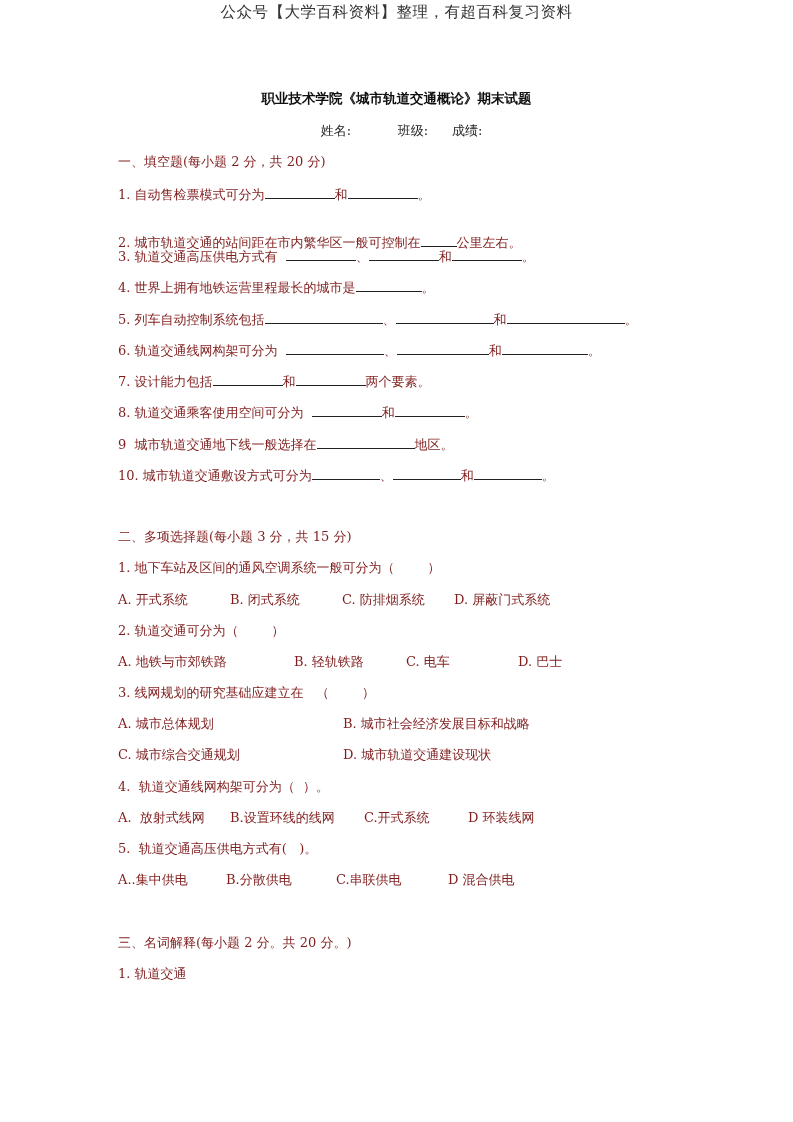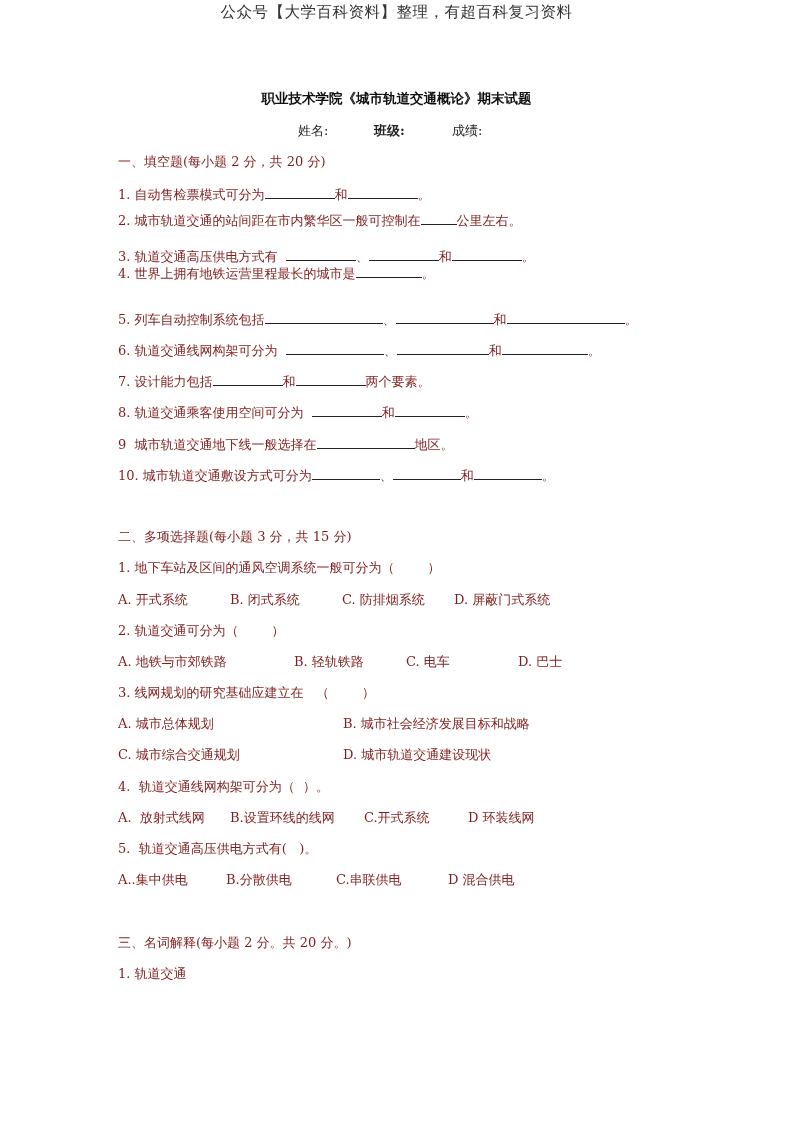--- a/index.html
+++ b/index.html
@@ -14,23 +14,23 @@
     }
     .doc-title {
       position: absolute; top: 90px; left: 0; width: 793px; text-align: center;
       font-family: Liberation Sans, sans-serif;
       font-weight: bold; font-size: 13.5px; color: #111;
     }
     .info-row {
       position: absolute; top: 122px; left: 298px;
       font-size: 13px; color: #222;
     }
-    .info-row span { display: inline-block; }
+    .info-row span { display: inline-block; text-align: center; }
     .info-row .f1 { width: 76px; }
-    .info-row .f2 { width: 78px; font-weight: bold; }
+    .info-row .f2 { width: 78px; }
     .line {
       position: absolute; left: 118px; font-size: 13px; color: #7f1d1d;
       white-space: pre; line-height: 16px;
     }
     .blank {
       display: inline-block; border-bottom: 1px solid #222; height: 12px;
       vertical-align: baseline; margin: 0;
     }
     .opt { display: inline-block; }
   </style>
@@ -40,25 +40,25 @@
 <div class="header-banner">公众号【大学百科资料】整理，有超百科复习资料</div>
 <div class="doc-title">职业技术学院《城市轨道交通概论》期末试题</div>
 <div class="info-row">
   <span class="f1">姓名:</span><span class="f2">班级:</span><span>成绩:</span>
 </div>
 
 <div class="line" style="top:154px">一、填空题(每小题 2 分，共 20 分)</div>
 
 <div class="line" style="top:186px"><span>1. 自动售检票模式可分为</span><span class="blank" style="width:70px"></span><span>和</span><span class="blank" style="width:70px"></span><span>。</span></div>
 
-<div class="line" style="top:212px"><span>2. 城市轨道交通的站间距在市内繁华区一般可控制在</span><span class="blank" style="width:36px"></span><span>公里左右。</span></div>
+<div class="line" style="top:234px"><span>2. 城市轨道交通的站间距在市内繁华区一般可控制在</span><span class="blank" style="width:36px"></span><span>公里左右。</span></div>
 
 <div class="line" style="top:248px"><span>3. 轨道交通高压供电方式有  </span><span class="blank" style="width:70px"></span><span>、</span><span class="blank" style="width:70px"></span><span>和</span><span class="blank" style="width:70px"></span><span>。</span></div>
 
-<div class="line" style="top:265px"><span>4. 世界上拥有地铁运营里程最长的城市是</span><span class="blank" style="width:66px"></span><span>。</span></div>
+<div class="line" style="top:279px"><span>4. 世界上拥有地铁运营里程最长的城市是</span><span class="blank" style="width:66px"></span><span>。</span></div>
 
 <div class="line" style="top:311px"><span>5. 列车自动控制系统包括</span><span class="blank" style="width:118px"></span><span>、</span><span class="blank" style="width:98px"></span><span>和</span><span class="blank" style="width:118px"></span><span>。</span></div>
 
 <div class="line" style="top:342px"><span>6. 轨道交通线网构架可分为  </span><span class="blank" style="width:98px"></span><span>、</span><span class="blank" style="width:92px"></span><span>和</span><span class="blank" style="width:86px"></span><span>。</span></div>
 
 <div class="line" style="top:373px"><span>7. 设计能力包括</span><span class="blank" style="width:70px"></span><span>和</span><span class="blank" style="width:70px"></span><span>两个要素。</span></div>
 
 <div class="line" style="top:404px"><span>8. 轨道交通乘客使用空间可分为  </span><span class="blank" style="width:70px"></span><span>和</span><span class="blank" style="width:70px"></span><span>。</span></div>
 
 <div class="line" style="top:436px"><span>9  城市轨道交通地下线一般选择在</span><span class="blank" style="width:98px"></span><span>地区。</span></div>

